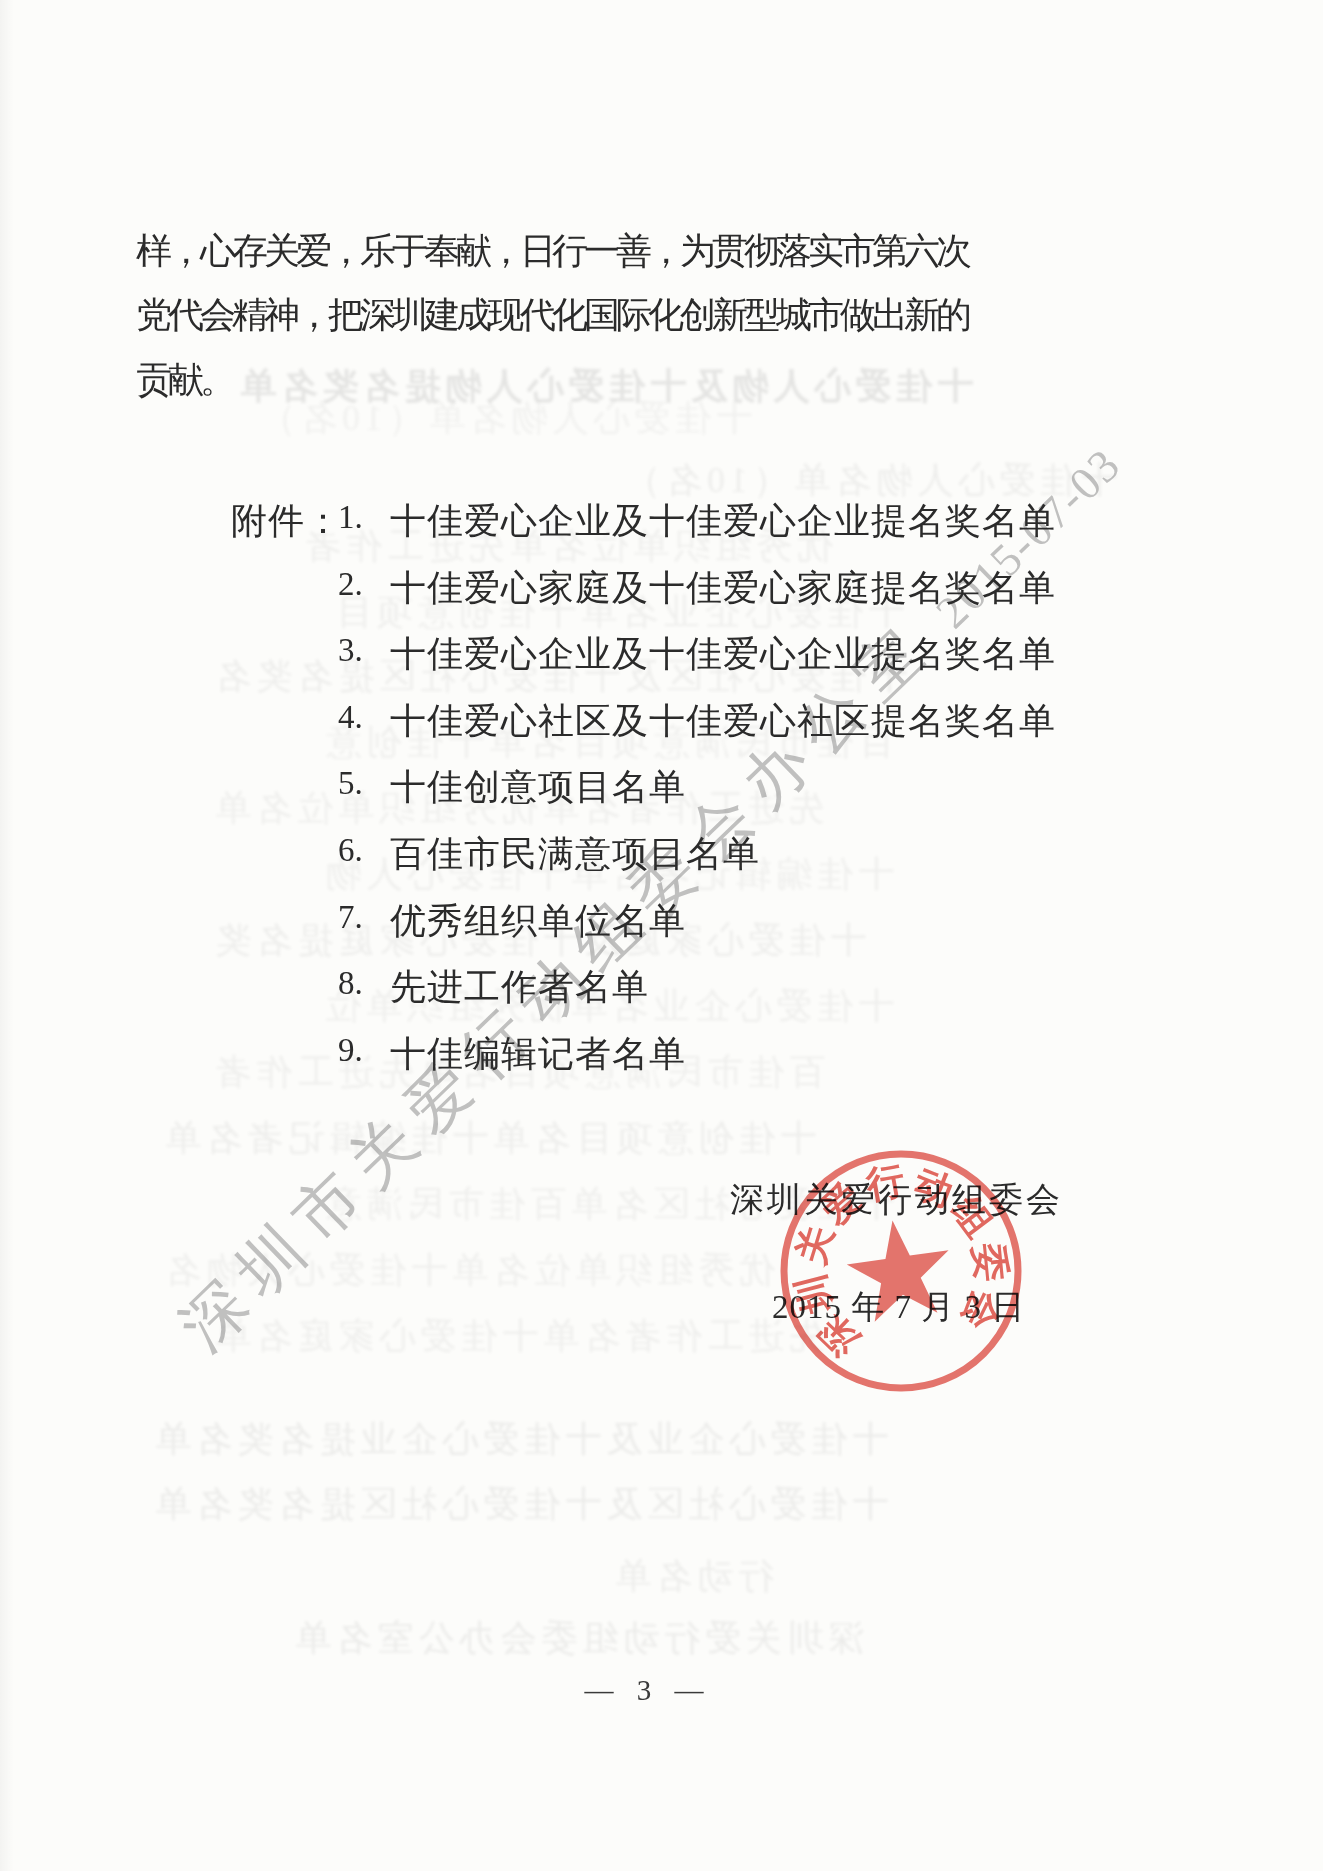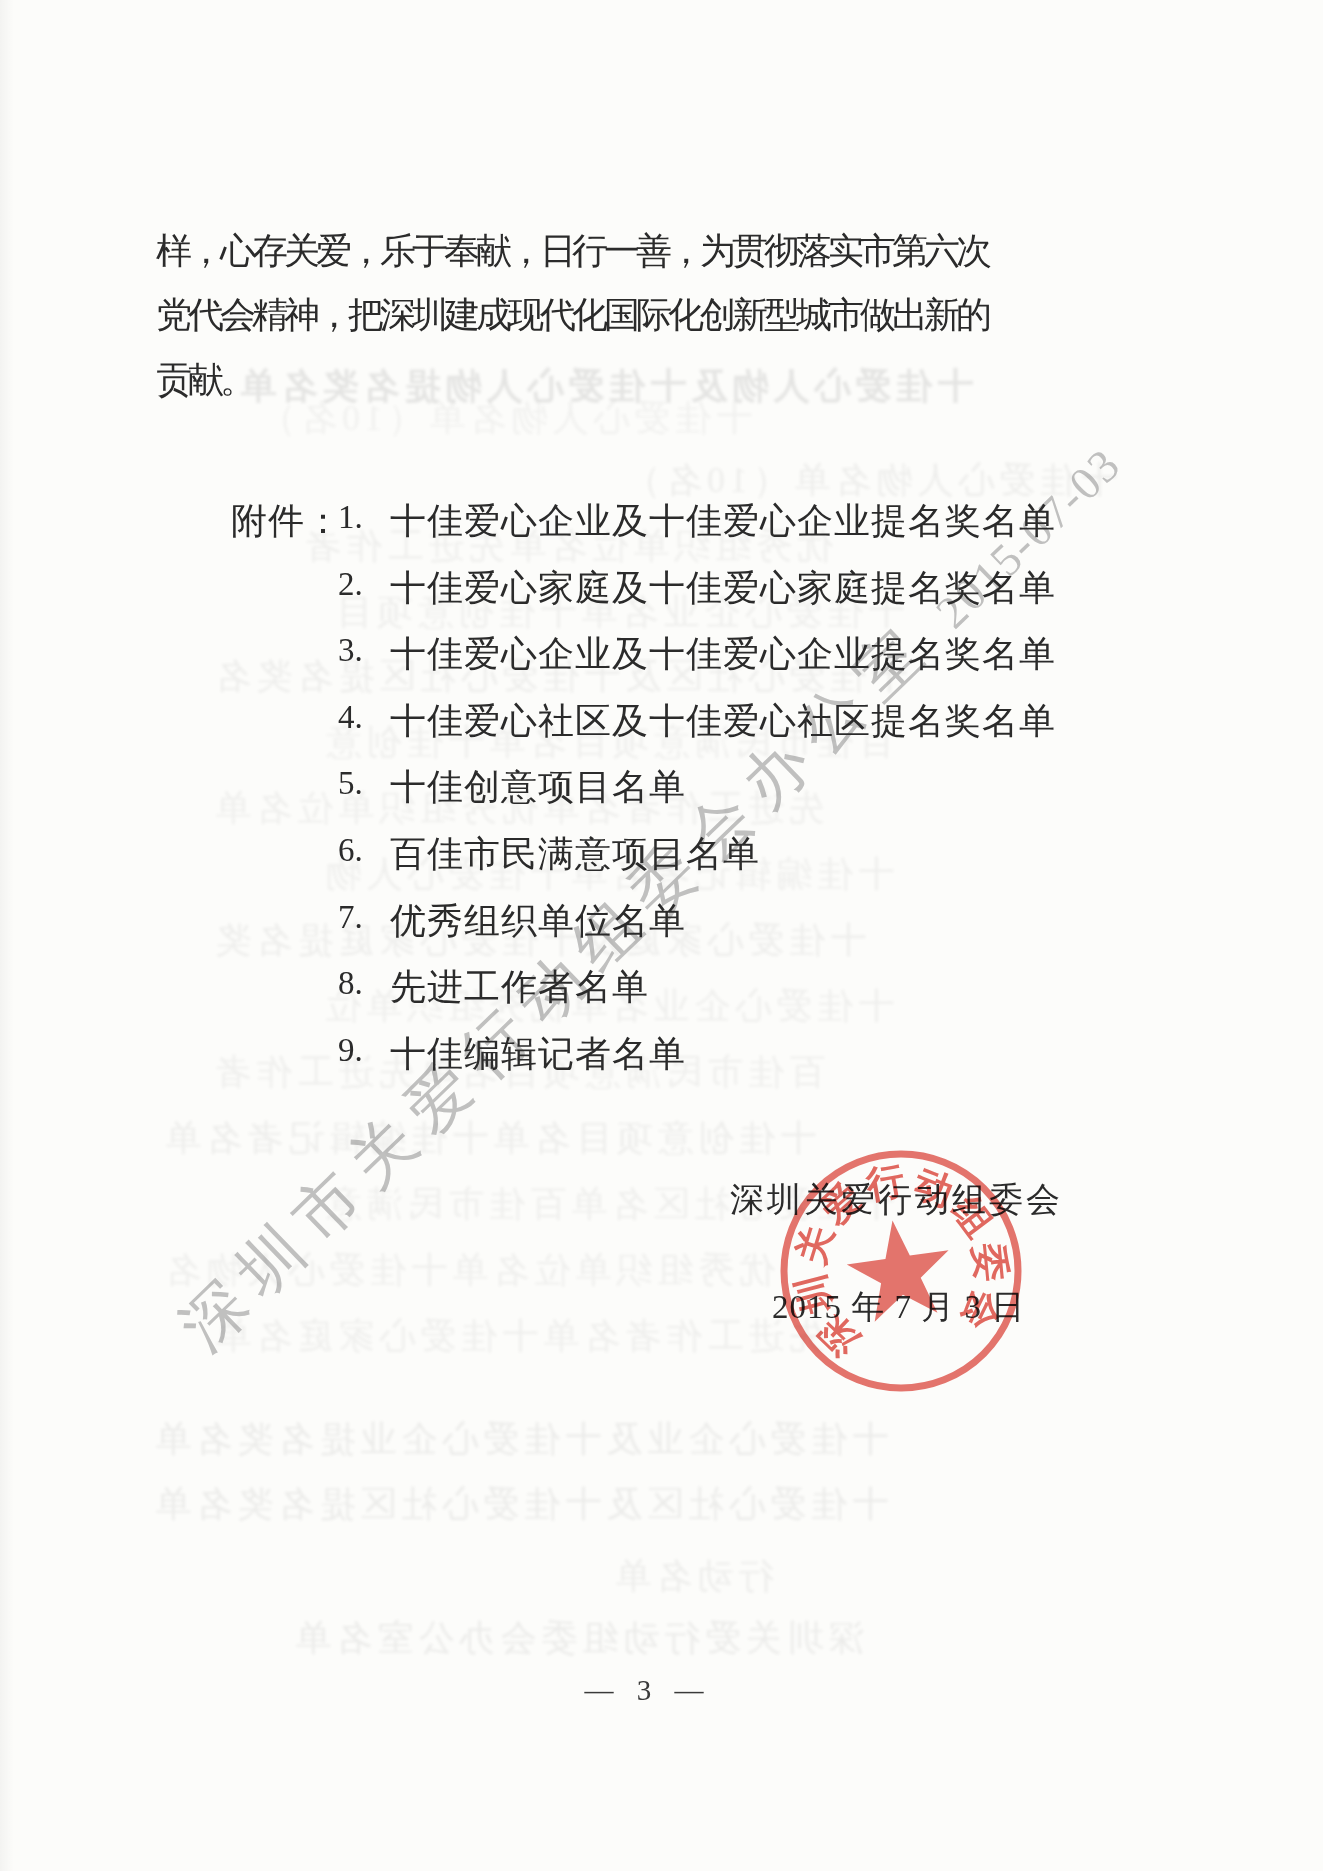--- a/index.html
+++ b/index.html
@@ -41,21 +41,20 @@
     transform:scaleX(-1);
     filter:blur(1.6px);
     white-space:nowrap;
     pointer-events:none;
   }
   
   .body-line{
     position:absolute;left:136px;
     font-size:36px;letter-spacing:-4px;
     white-space:nowrap;
-    margin-left:20px;
   }
   .bl-0{top:227px;}
   .bl-1{top:291px;}
   .bl-2{top:356px;}
   
   .att-label{
     position:absolute;left:231px;top:497px;
     font-size:36px;letter-spacing:1px;white-space:nowrap;text-align:center;
   }
   #att-rows{position:absolute;left:0;top:497px;width:100%;}

